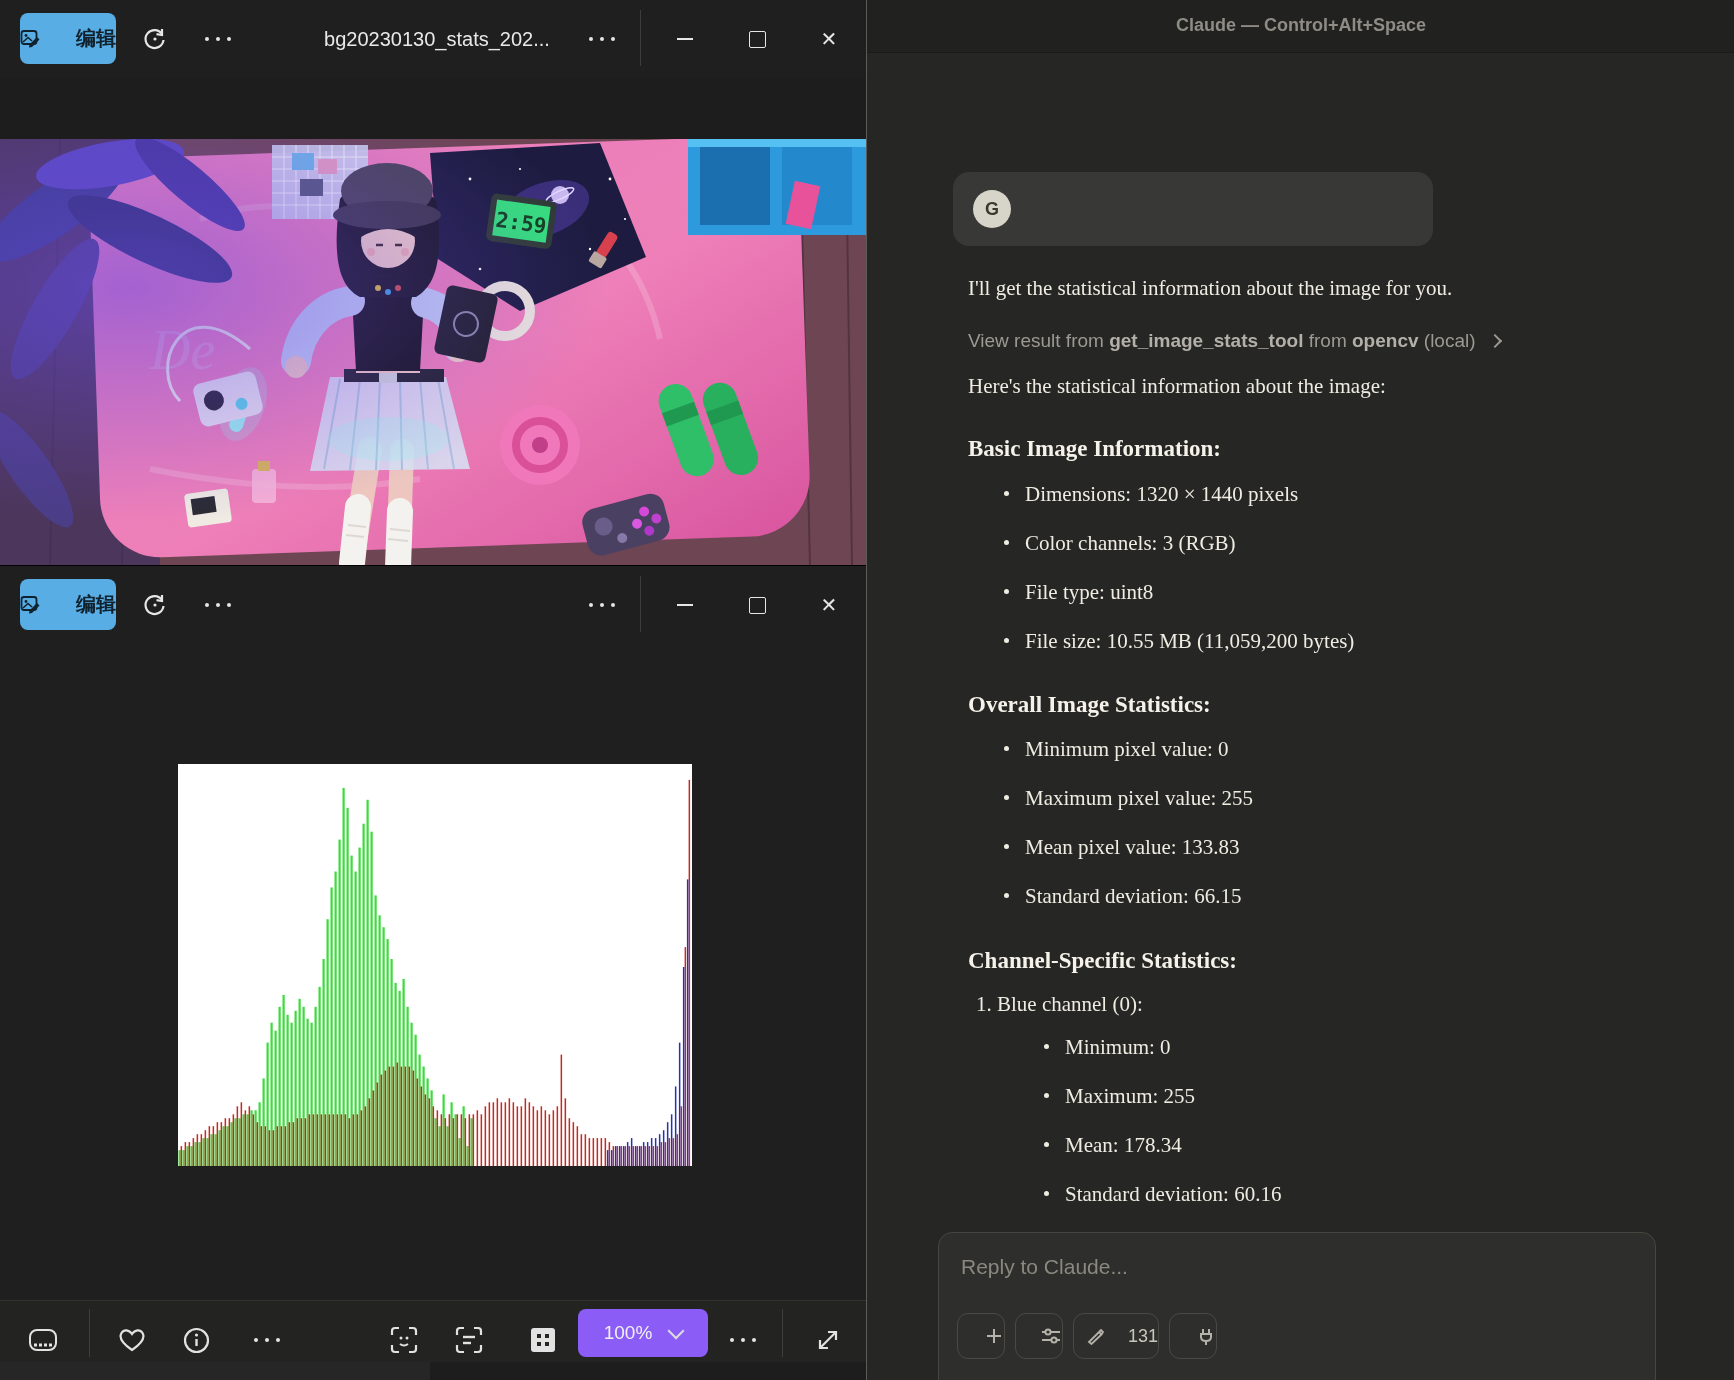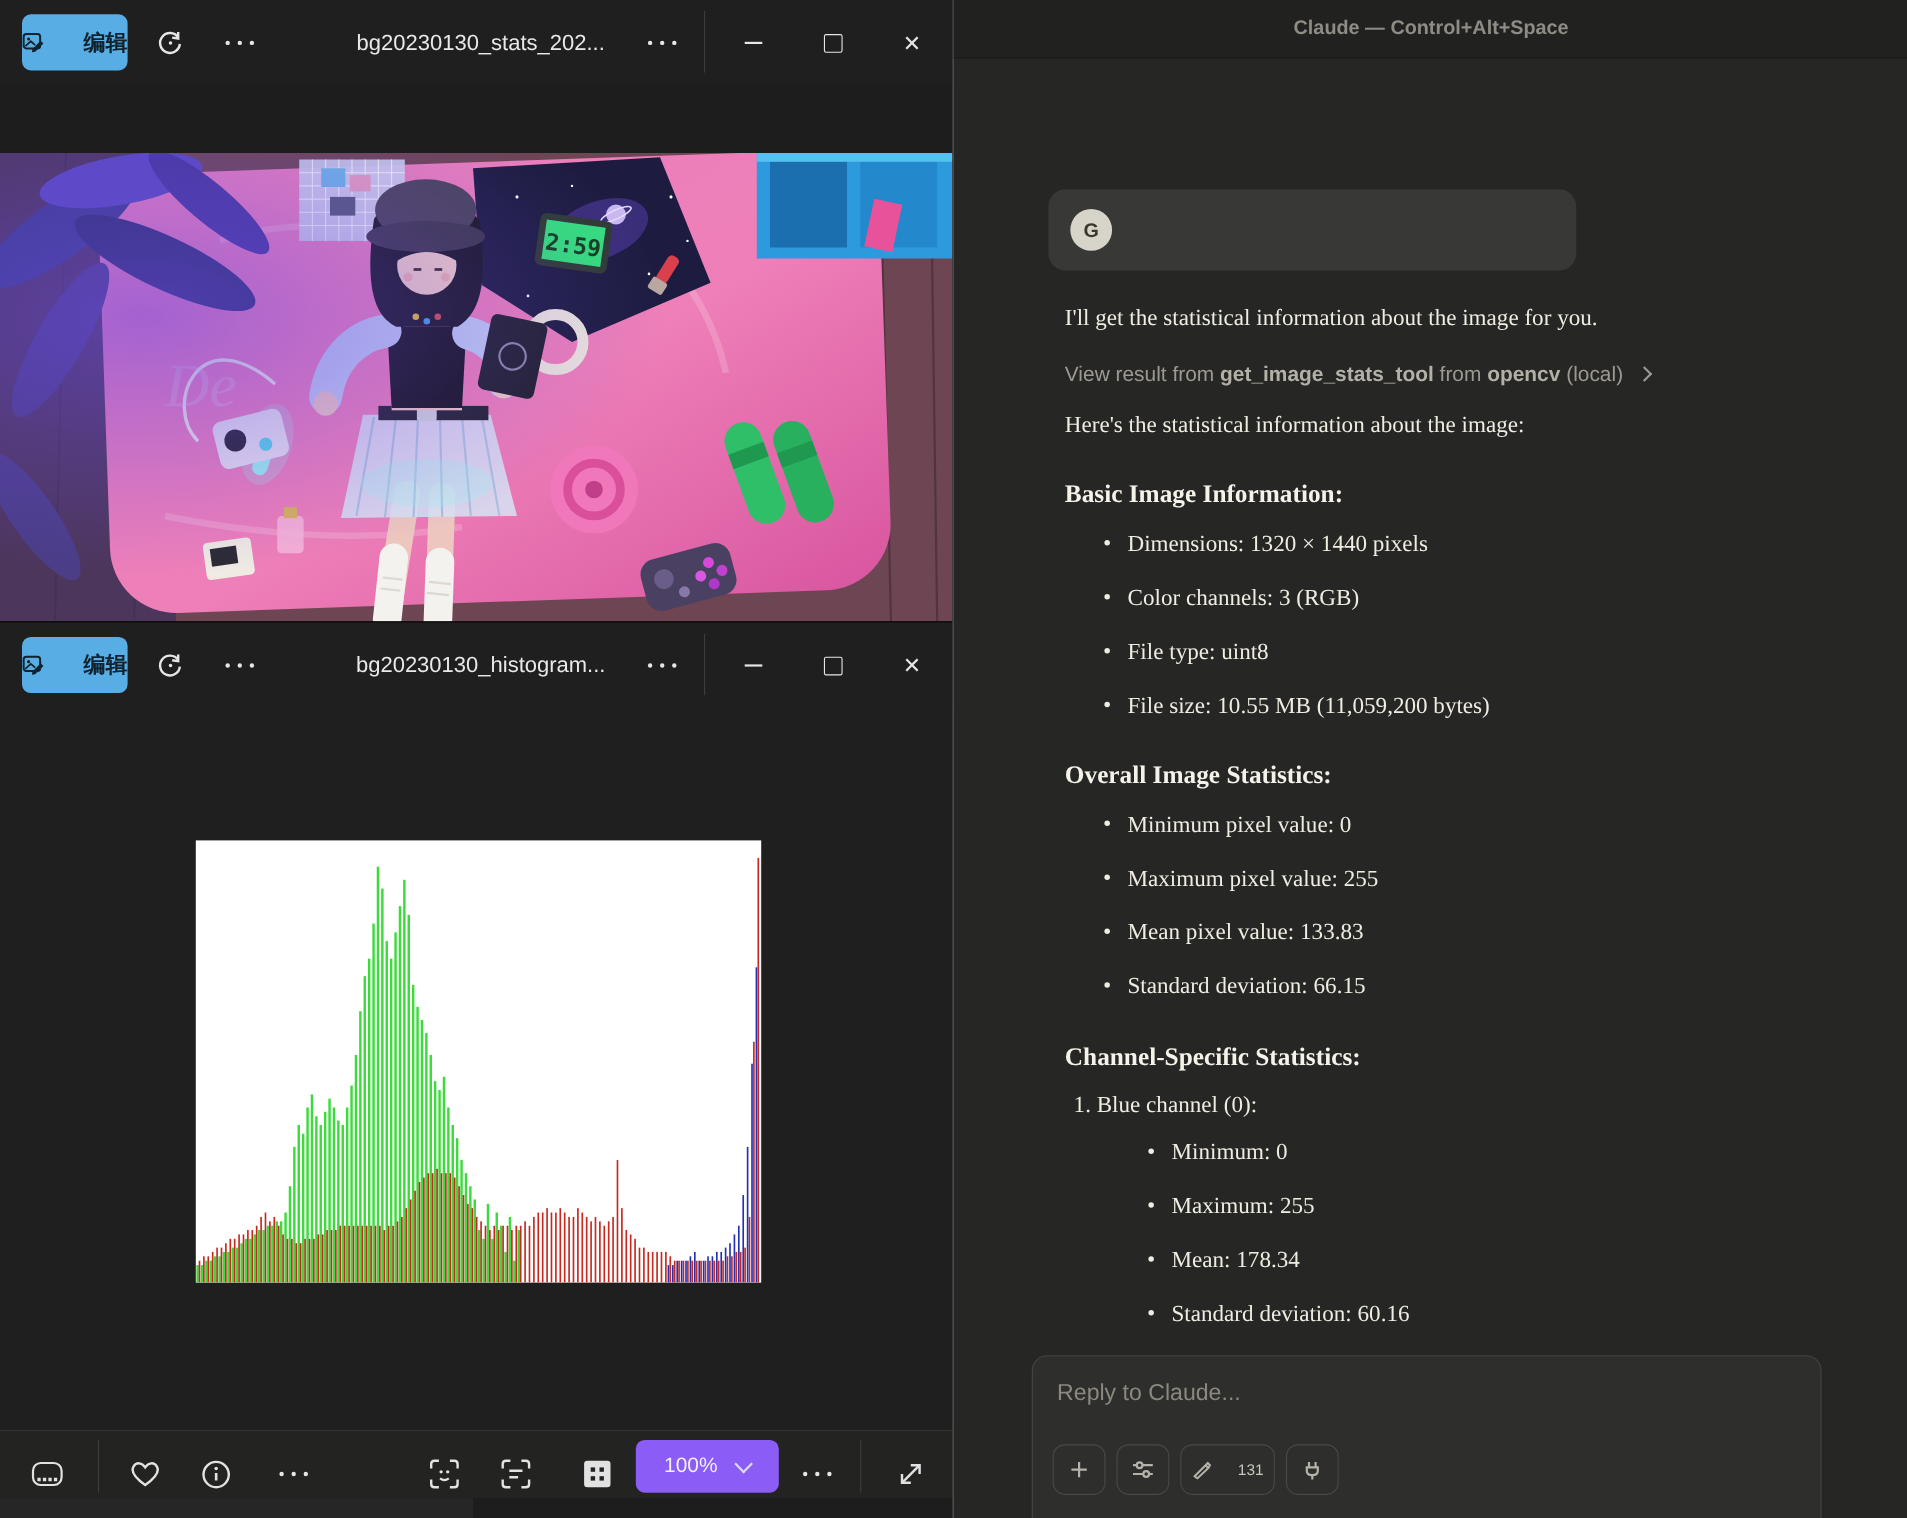--- a/index.html
+++ b/index.html
@@ -55,21 +55,21 @@
   .tool-chev{display:inline-block;width:8px;height:8px;border-right:2px solid #9c9992;border-bottom:2px solid #9c9992;
              transform:rotate(-45deg);margin-left:14px;margin-bottom:1px;}
   .bullet-row{position:absolute;display:flex;align-items:baseline;white-space:nowrap;}
   .bullet-dot{width:5px;height:5px;border-radius:50%;background:#efece2;margin-right:16px;position:relative;top:-5px;}
   .num-label{position:absolute;left:109px;white-space:nowrap;}
 
   #reply-box{position:absolute;left:71px;top:1232px;width:716px;height:170px;background:#2e2e2c;
              border:1px solid #46453f;border-radius:14px;}
   #reply-placeholder{position:absolute;left:22px;top:22px;color:#8b897f;font-size:21px;}
   .rb-btn{position:absolute;top:80px;height:44px;border:1px solid #4a4944;border-radius:11px;background:transparent;
-          display:flex;align-items:center;justify-content:center;gap:24px;color:#c9c6bc;font-size:14px;cursor:pointer;}
+          display:flex;align-items:center;justify-content:flex-end;gap:24px;color:#c9c6bc;font-size:18px;cursor:pointer;}
   svg{display:block;}
 </style>
 </head>
 <body>
 
 <div id="app">
 
   <div id="win-stats" class="abs">
     <div class="titlebar">
       <div class="edit-btn">
@@ -316,21 +316,20 @@
             <circle cx="13" cy="13" r="1.6" fill="#e6e6e6"></circle>
           </svg>
       </div>
       <div class="tb-icon" style="left:198px;width:40px;">
           <div class="dots">
             <i></i>
             <i></i>
             <i></i>
           </div>
         </div>
-      <div class="win-title">bg20230130_histogram...</div>
       <div class="tb-icon" style="left:582px;width:40px;">
           <div class="dots">
             <i></i>
             <i></i>
             <i></i>
           </div>
         </div>
       <div class="tb-divider" style="left:640px;"></div>
       <div class="tb-icon" style="left:663px;width:44px;">
           <div class="minimize-glyph"></div>

